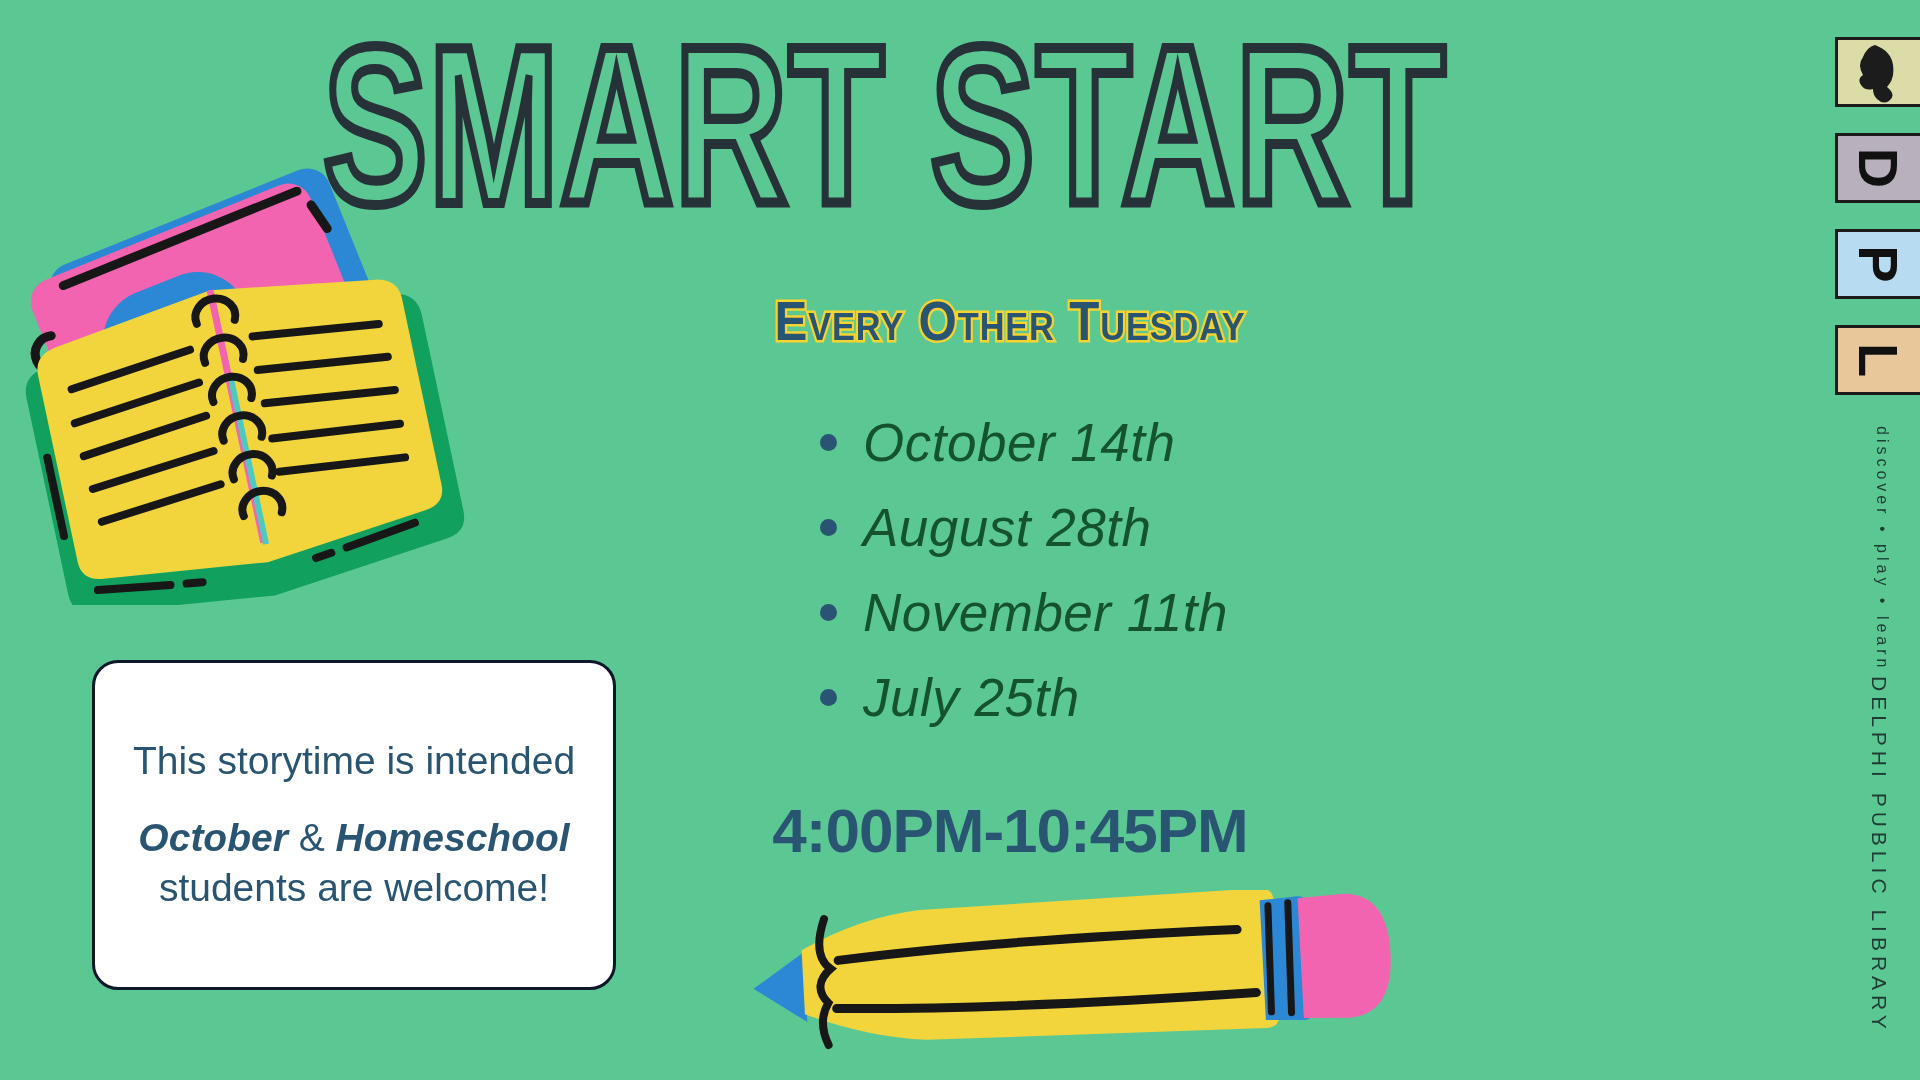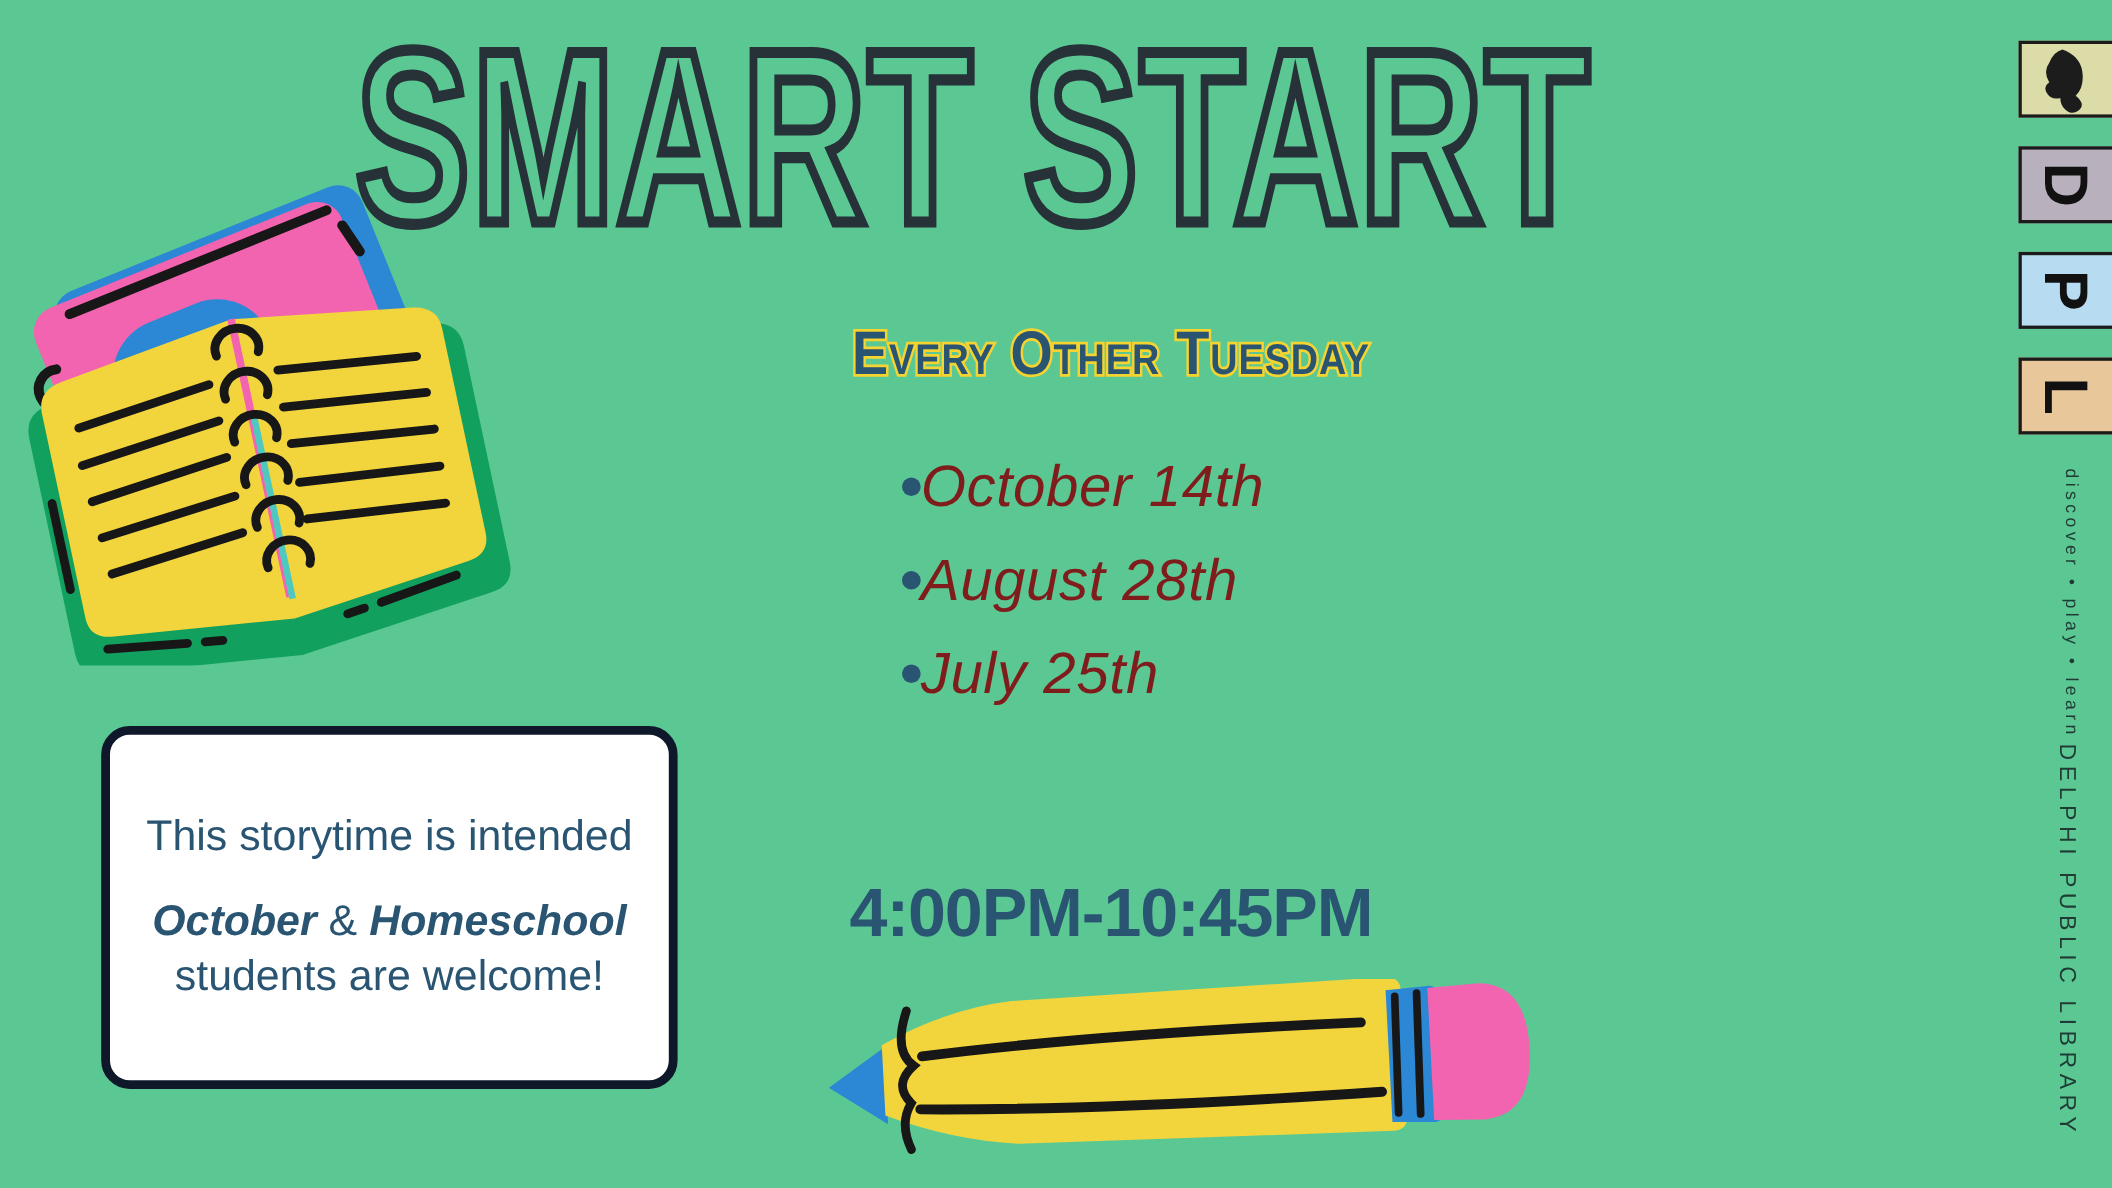--- a/index.html
+++ b/index.html
@@ -45,26 +45,26 @@
     white-space:nowrap;
     line-height:1.05;
   }
 
   
   .dates {
     position:absolute; left:820px; top:400px; width:520px;
     list-style:none;
   }
   .dates li {
-    display:flex; align-items:center; 
+    display:flex; align-items:center; gap:26px;
     height:85px;
     font-size:53px;
     font-style:italic;
     font-weight:400;
-    color:#7f1d1d;
+    color:#14532d;
     letter-spacing:0.5px;
   }
   .dates .dot {
     width:17px; height:17px; border-radius:50%;
     background:#2A5572; flex:0 0 auto;
   }
 
   
   .time {
     position:absolute; left:700px; top:795px; width:620px;
@@ -74,21 +74,21 @@
     letter-spacing:-1px;
     color:#2A5572;
     white-space:nowrap;
   }
 
   
   .infobox {
     position:absolute; left:92px; top:660px;
     width:524px; height:330px;
     background:#FFFFFF;
-    border:8px solid #0f172a;
+    border:3px solid #0f172a;
     border-radius:26px;
     display:flex; flex-direction:column;
     align-items:center; justify-content:center;
     padding:10px 18px;
     z-index:6;
   }
   .infobox p {
     color:#2A5572;
     font-size:39px;
     line-height:1.30;
@@ -220,20 +220,24 @@
   <div class="subtitle">Every Other Tuesday</div>
 
   <ul class="dates">
     <li>
       <span class="dot"></span>
       <span>October 14th</span>
     </li>
     <li>
       <span class="dot"></span>
       <span>August 28th</span>
+    </li>
+    <li>
+      <span class="dot"></span>
+      <span>November 11th</span>
     </li>
     <li>
       <span class="dot"></span>
       <span>July 25th</span>
     </li>
   </ul>
 
   <div class="time">4:00PM-10:45PM</div>
 
   <div class="infobox">

